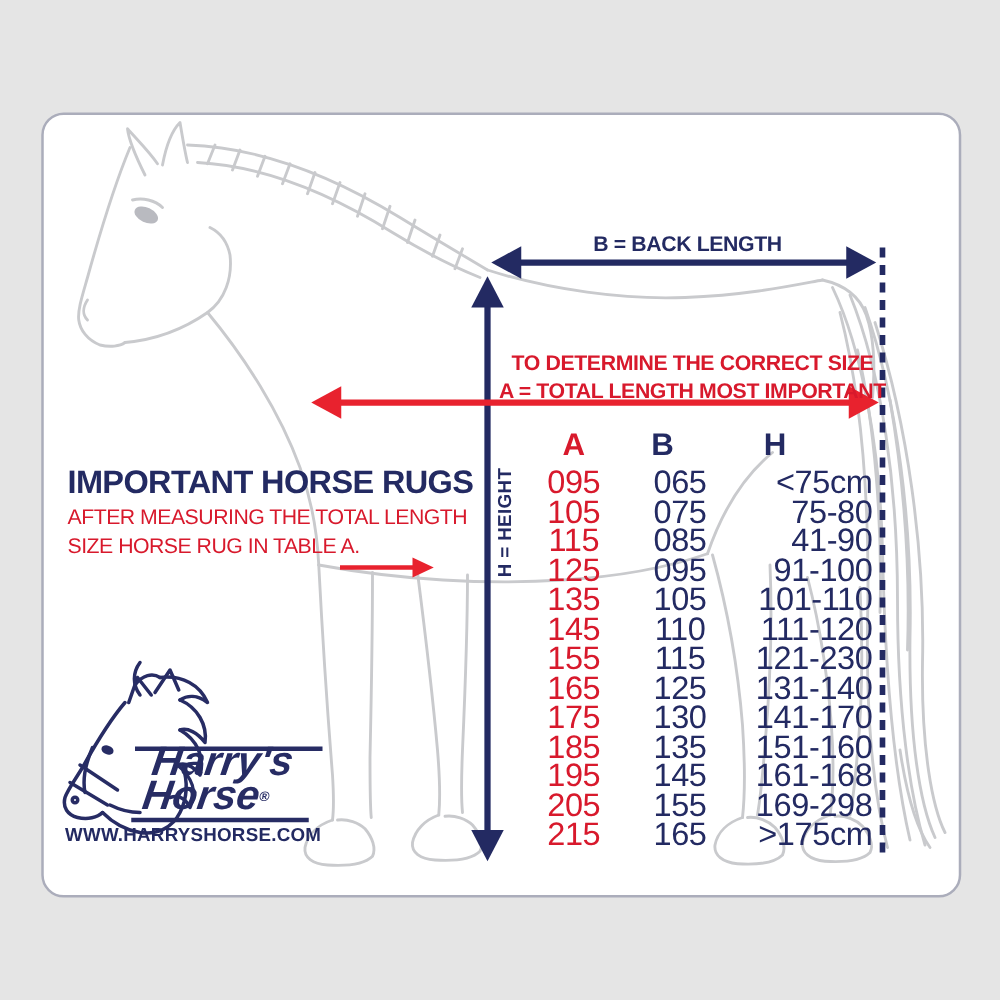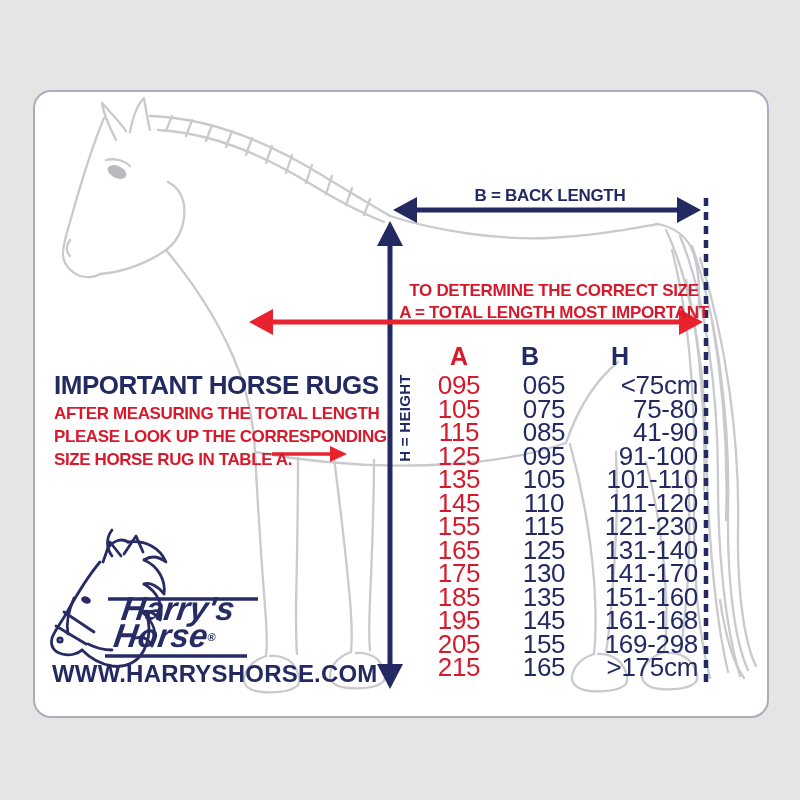--- a/index.html
+++ b/index.html
@@ -17,29 +17,29 @@
 
   .b-label   { left:430px; top:186px; width:240px; text-align:center;
                font-size:17px; color:#232a62; letter-spacing:-0.3px; }
   .a-label   { left:393px; top:280px; width:322px; text-align:center;
                font-size:17px; line-height:22px; color:#d8192c; letter-spacing:-0.3px; }
   .h-label   { left:404px; top:418px; transform:translate(-50%,-50%) rotate(-90deg);
                font-size:15px; color:#232a62; letter-spacing:0.3px; }
 
   .title     { left:54px; top:370px; font-size:26px; color:#232a62; letter-spacing:-0.5px; }
   .instr     { left:54px; top:402px; font-size:17px; line-height:23px;
-               color:#d8192c; letter-spacing:-0.4px; font-weight:bold; position:absolute; }
+               color:#d8192c; letter-spacing:-0.4px; font-weight:normal; position:absolute; }
   .note      { left:52px; top:464px; font-size:14px; color:#232a62; letter-spacing:-0.2px; }
 
   .wordmark  { position:absolute; left:116px; top:595px; color:#272c64;
                transform:skewX(-8deg); transform-origin:left bottom; }
   .wm-line1  { font-size:33px; font-weight:bold; font-style:italic; line-height:27px; }
   .wm-line2  { font-size:33px; font-weight:bold; font-style:italic; line-height:27px; margin-left:-4px; }
   .wm-reg    { font-size:11px; vertical-align:6px; font-style:normal; }
-  .website   { left:52px; top:660px; font-size:24px; color:#232a62; letter-spacing:0.2px; }
+  .website   { left:52px; top:660px; font-size:15px; color:#232a62; letter-spacing:0.2px; }
 
   .tbl-head  { position:absolute; left:424px; top:342px; display:flex; height:32px;
                font-weight:bold; font-size:25px; color:#232a62; }
   .tbl-head .hc { text-align:center; }
   .tbl-head .hc0 { width:70px; color:#d8192c; }
   .tbl-head .hc1 { width:72px; }
   .tbl-head .hc2 { width:108px; }
 
   .trows { position:absolute; left:424px; top:374px; }
   .trow  { display:flex; height:23.5px; line-height:23.5px;
@@ -161,21 +161,20 @@
     <div>TO DETERMINE THE CORRECT SIZE</div>
     <div>A = TOTAL LENGTH MOST IMPORTANT</div>
   </div>
 
   <div class="lbl h-label">H = HEIGHT</div>
 
   <div class="lbl title">IMPORTANT HORSE RUGS</div>
 
   <div class="instr">
     <div>AFTER MEASURING THE TOTAL LENGTH</div>
-    <div>PLEASE LOOK UP THE CORRESPONDING</div>
     <div>SIZE HORSE RUG IN TABLE A.</div>
   </div>
 
 
   <div class="tbl-head">
     <div class="hc hc0">A</div>
     <div class="hc hc1">B</div>
     <div class="hc hc2">H</div>
   </div>
   <div class="trows">

